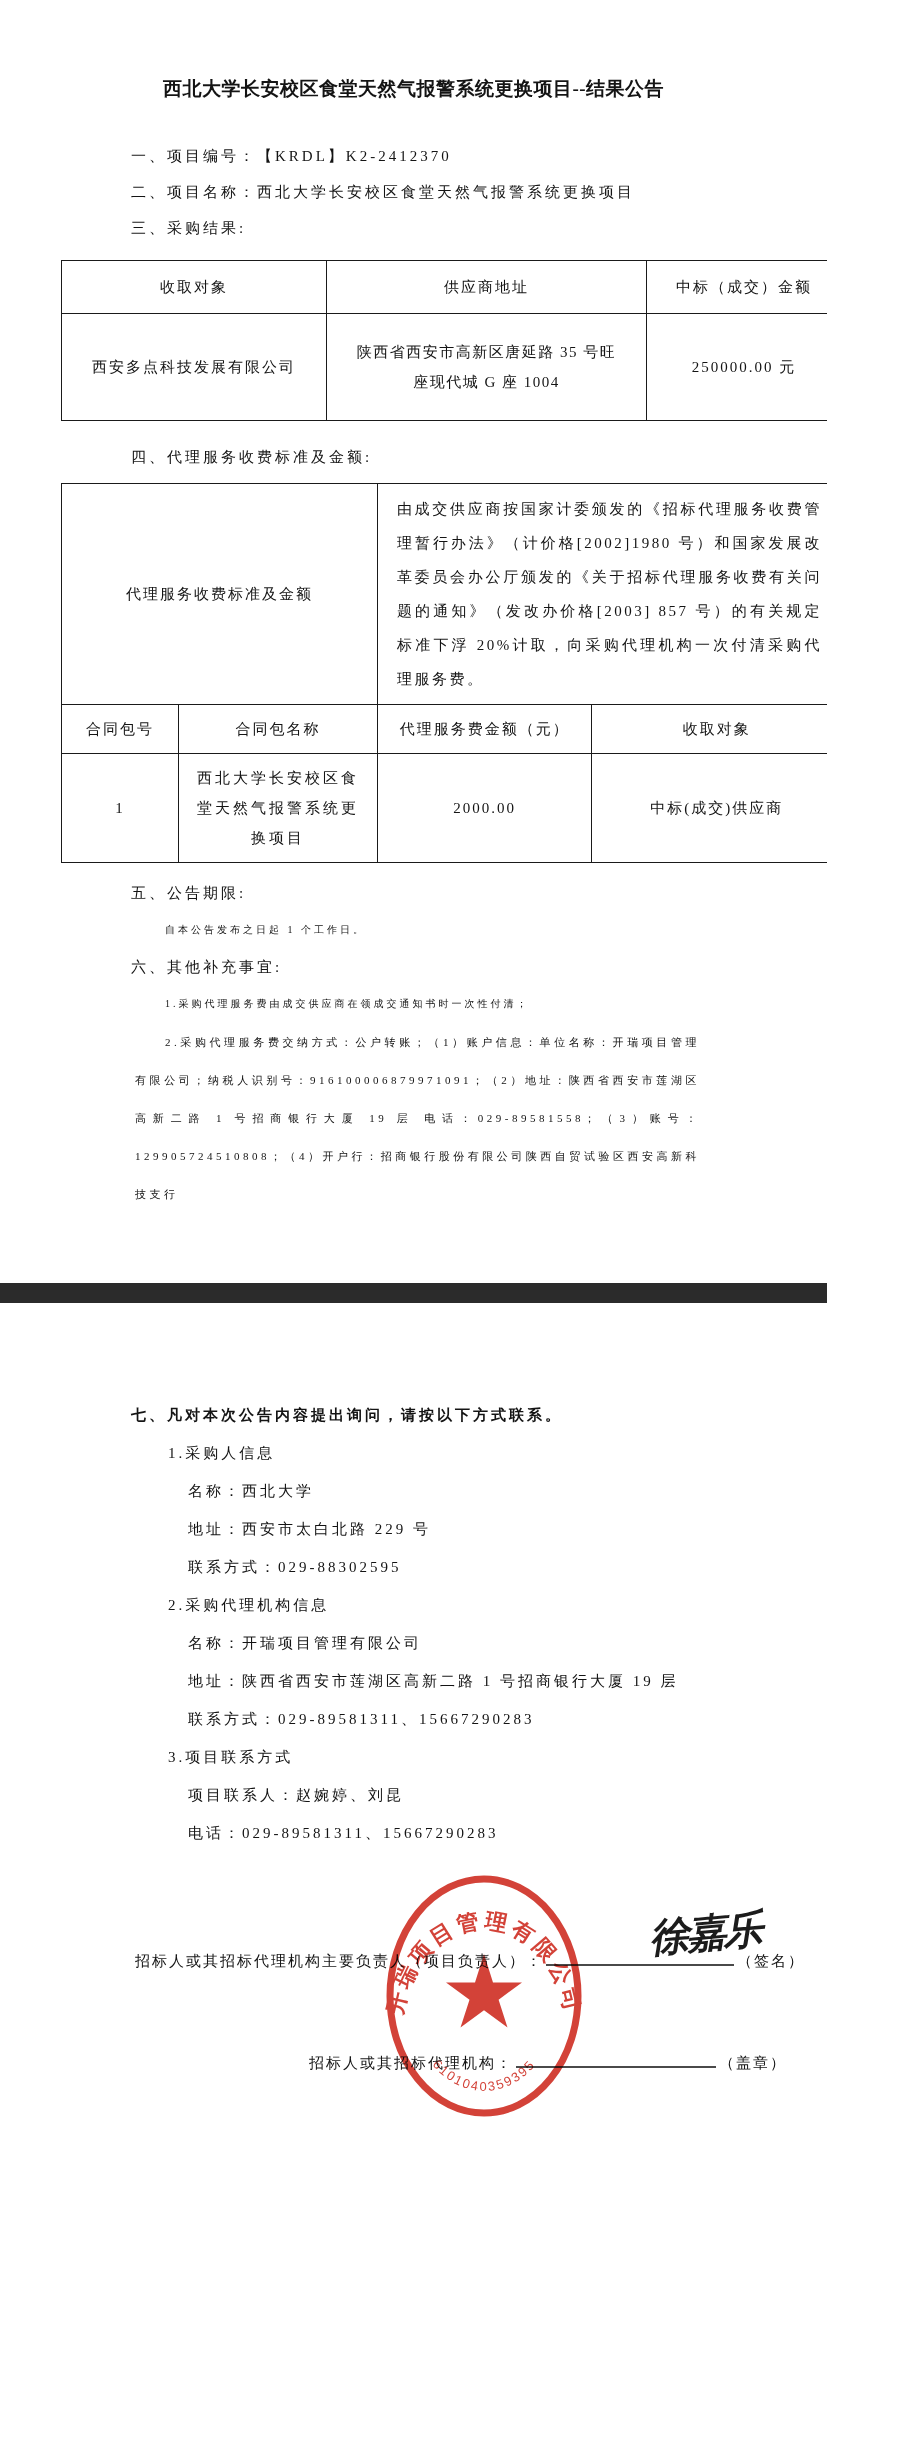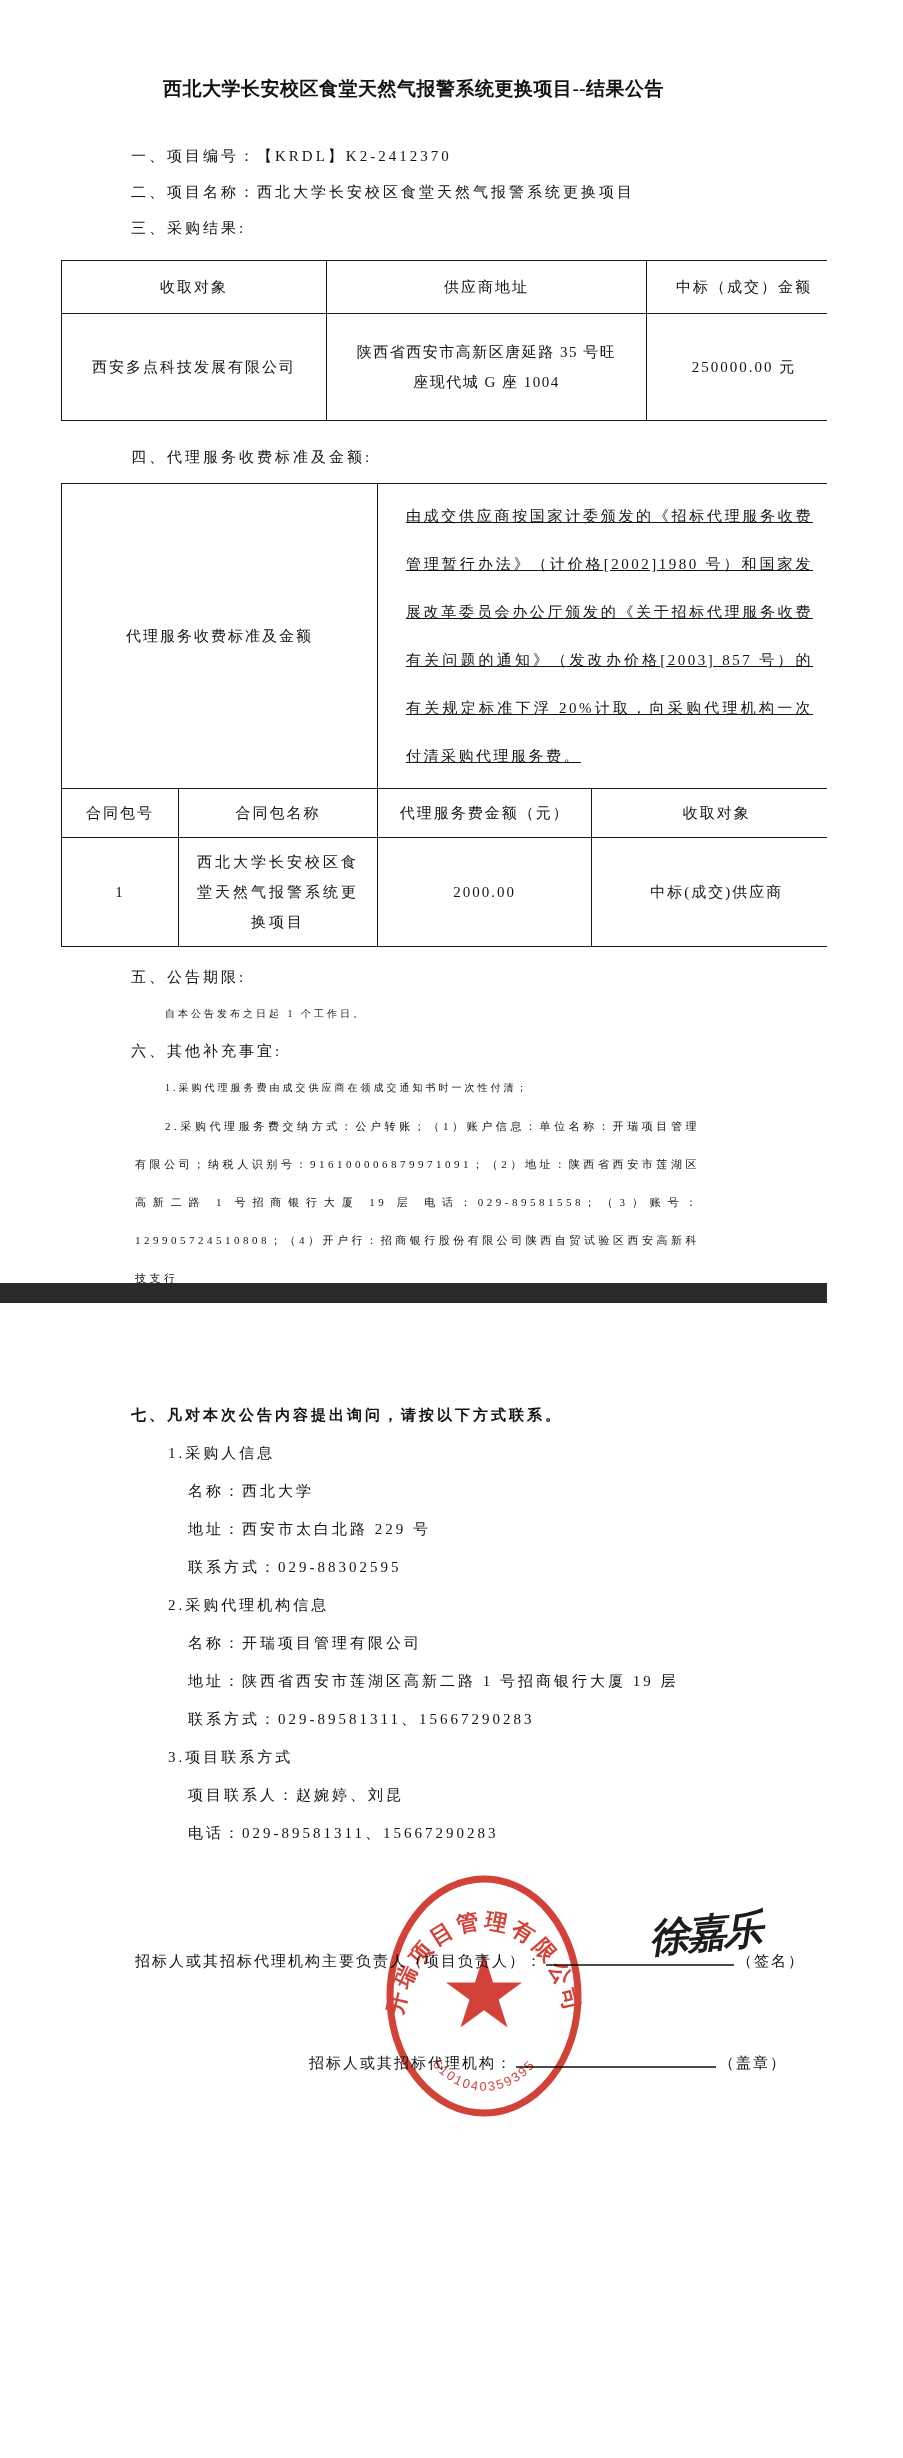--- a/index.html
+++ b/index.html
@@ -44,24 +44,23 @@
   .t1 .drow td { height:102px; }
   .t1 .addr { line-height:30px; padding:0 22px; letter-spacing:1.5px; }
 
   .s4-heading { margin-top:18px; }
 
   .t2 { margin-top:8px; }
   .t2 .fee-label-cell { letter-spacing:2px; }
   .t2 .fee-text-cell {
     text-align:justify;
     text-justify:inter-ideograph;
-    padding:8px 28px;
-    line-height:48px;
+    padding:8px 19px;
+    line-height:34px;
     letter-spacing:2.5px;
-    text-decoration:underline;
   }
   .t2 .hrow td { height:44px; }
   .t2 .drow td { height:96px; }
   .t2 .pkg-name { line-height:30px; letter-spacing:3px; padding:6px 16px; }
 
   .s5-text, .s6-item1 { margin-left:74px; text-indent:30px; letter-spacing:3px; font-size:10px; line-height:38px; }
   .s6-item2 {
     margin-left:74px; margin-right:66px;
     text-indent:30px;
     font-size:11px; line-height:38px; letter-spacing:3.5px;

